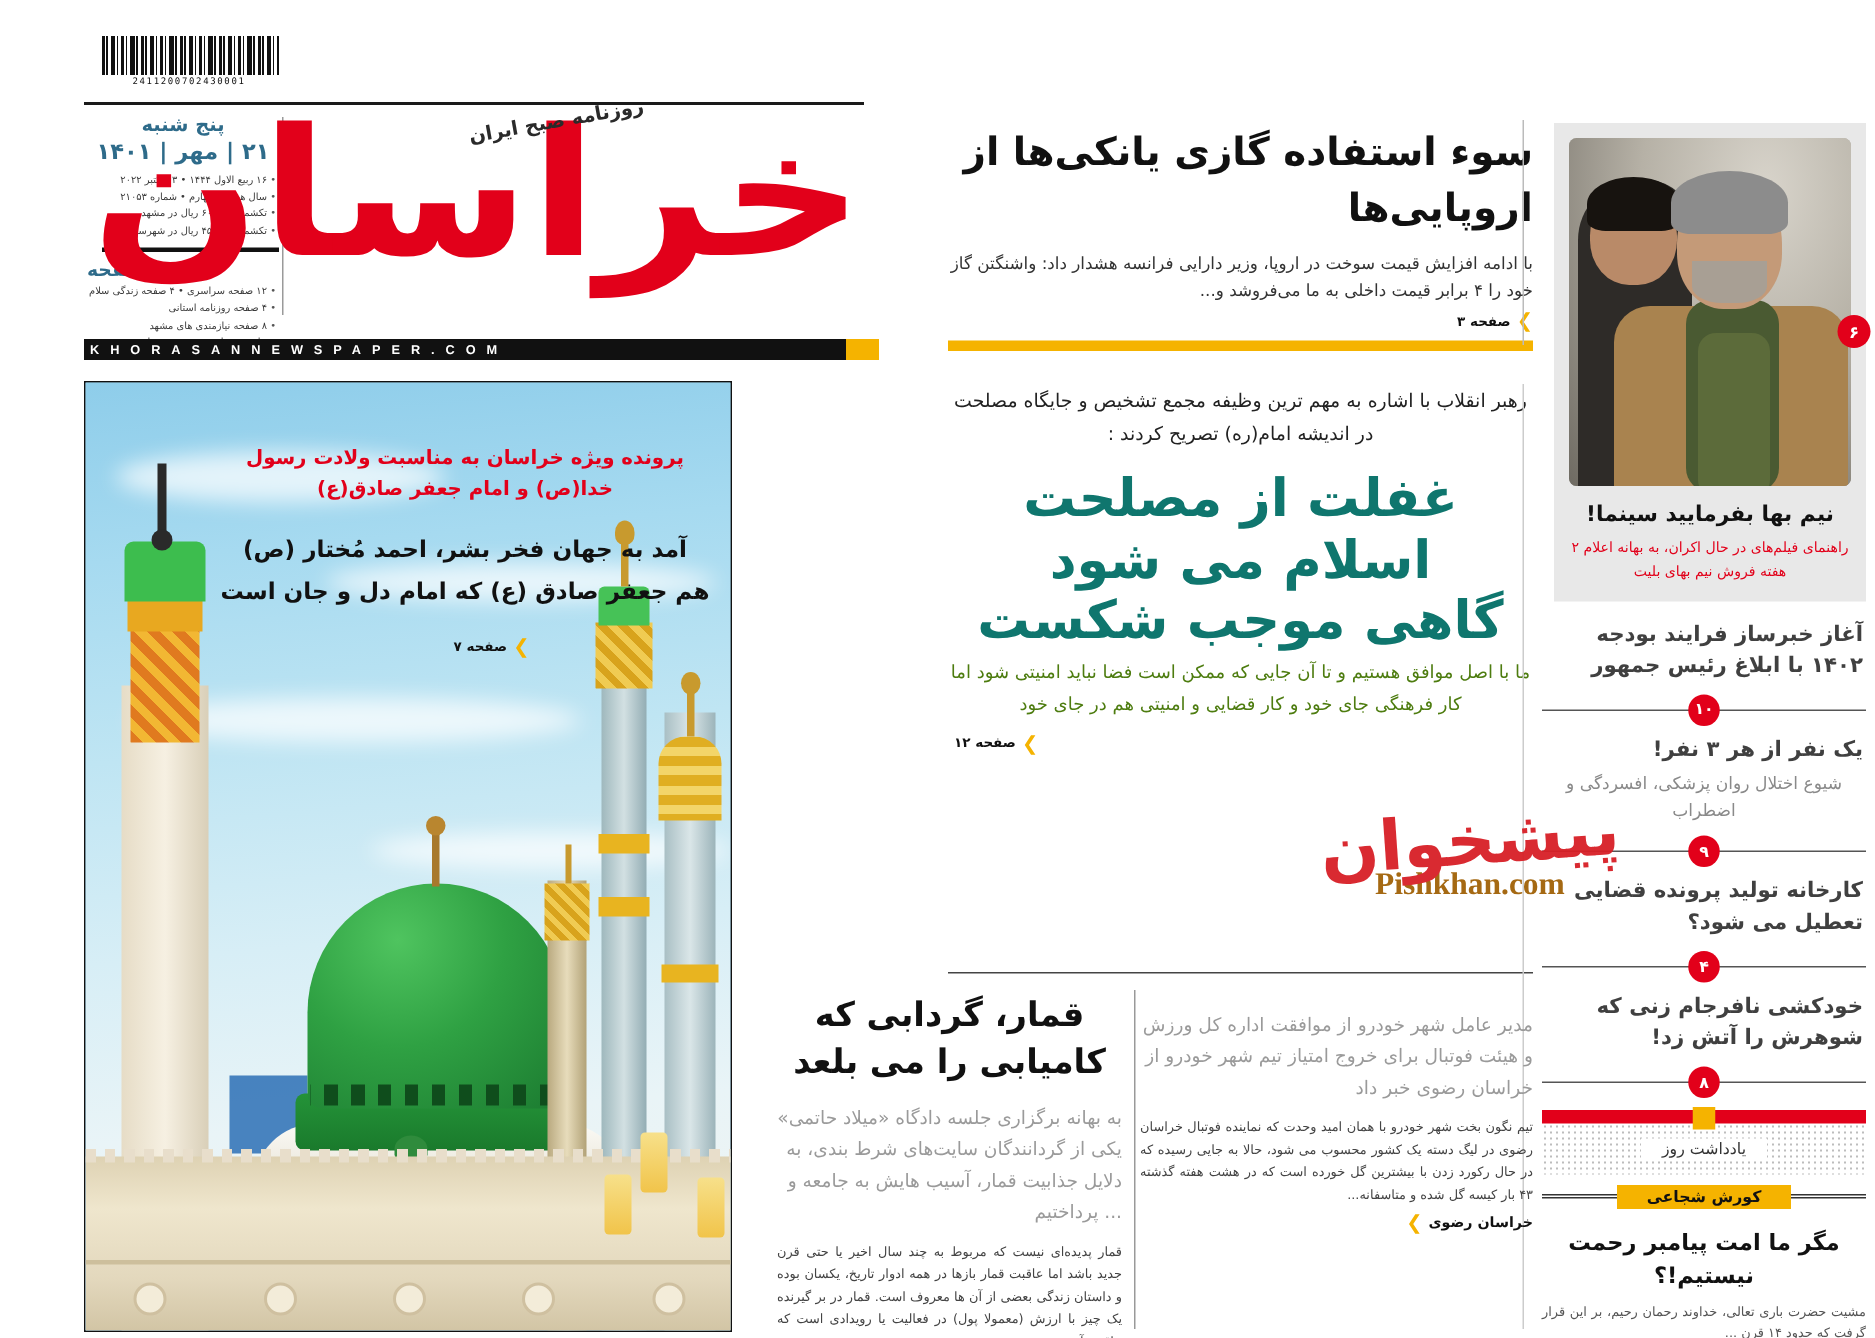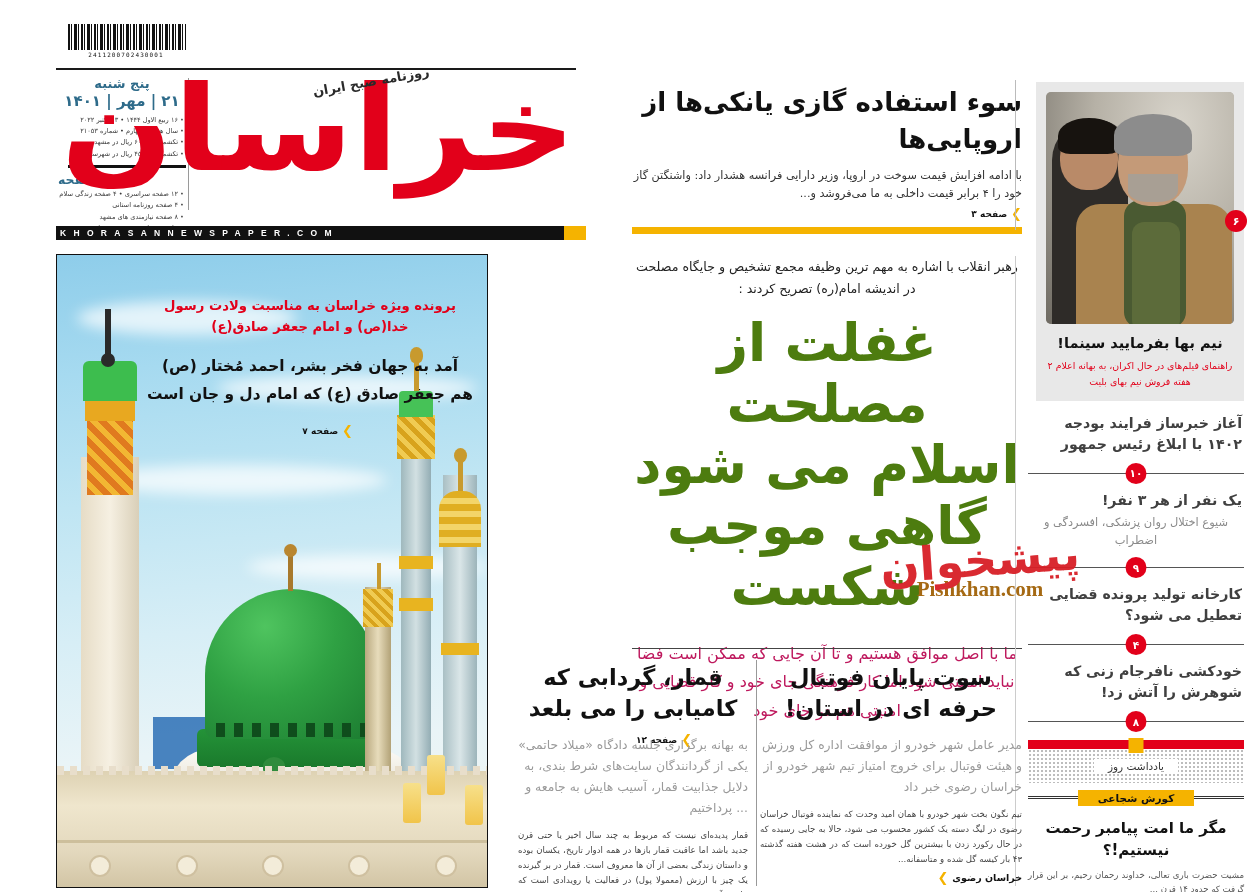--- a/index.html
+++ b/index.html
@@ -671,33 +671,33 @@
     direction: rtl;
     text-align: right;
   }
   .ms-kicker {
     font-size: 12.6px;
     color: #222;
     line-height: 1.72;
     text-align: center;
   }
   .ms-title {
-    font-size: 53px;
-    font-weight: bold;
-    color: #4d7c0f;
+    font-size: 35px;
+    font-weight: bold;
+    color: #0f766e;
     line-height: 1.15;
     text-align: center;
     margin-top: 14px;
     letter-spacing: -1.5px;
   }
   .ms-lede {
-    font-size: 16px;
-    color: #be185d;
+    font-size: 12px;
+    color: #4d7c0f;
     line-height: 1.78;
-    margin-top: 22px;
+    margin-top: 4px;
     text-align: center;
   }
   .ms-link {
     margin-top: 4px;
     text-align: left;
     padding-left: 4px;
   }
   .hr-center {
     position: absolute;
     right: 228px; top: 648px;
@@ -926,21 +926,20 @@
         <span class="chev">❯</span>
         <span>صفحه ۱۲</span>
       </span>
     </div>
   </div>
   <div class="hr-center"></div>
   <div class="vdiv3"></div>
   <div class="vdiv4"></div>
 
   <div class="botcol c-right">
-    <h3>سوت پایان فوتبال حرفه ای در استان!</h3>
     <div class="sub">مدیر عامل شهر خودرو از موافقت اداره کل ورزش و هیئت فوتبال برای خروج امتیاز تیم شهر خودرو از خراسان رضوی خبر داد</div>
     <div class="body">تیم نگون بخت شهر خودرو با همان امید وحدت که نماینده فوتبال خراسان رضوی در لیگ دسته یک کشور محسوب می شود، حالا به جایی رسیده که در حال رکورد زدن با بیشترین گل خورده است که در هشت هفته گذشته ۴۳ بار کیسه گل شده و متاسفانه...</div>
     <div class="src-link">
       <span class="nm">خراسان رضوی</span>
       <span class="chev">❯</span>
     </div>
   </div>
 
   <div class="botcol c-left">
     <h3>قمار، گردابی که کامیابی را می بلعد</h3>

